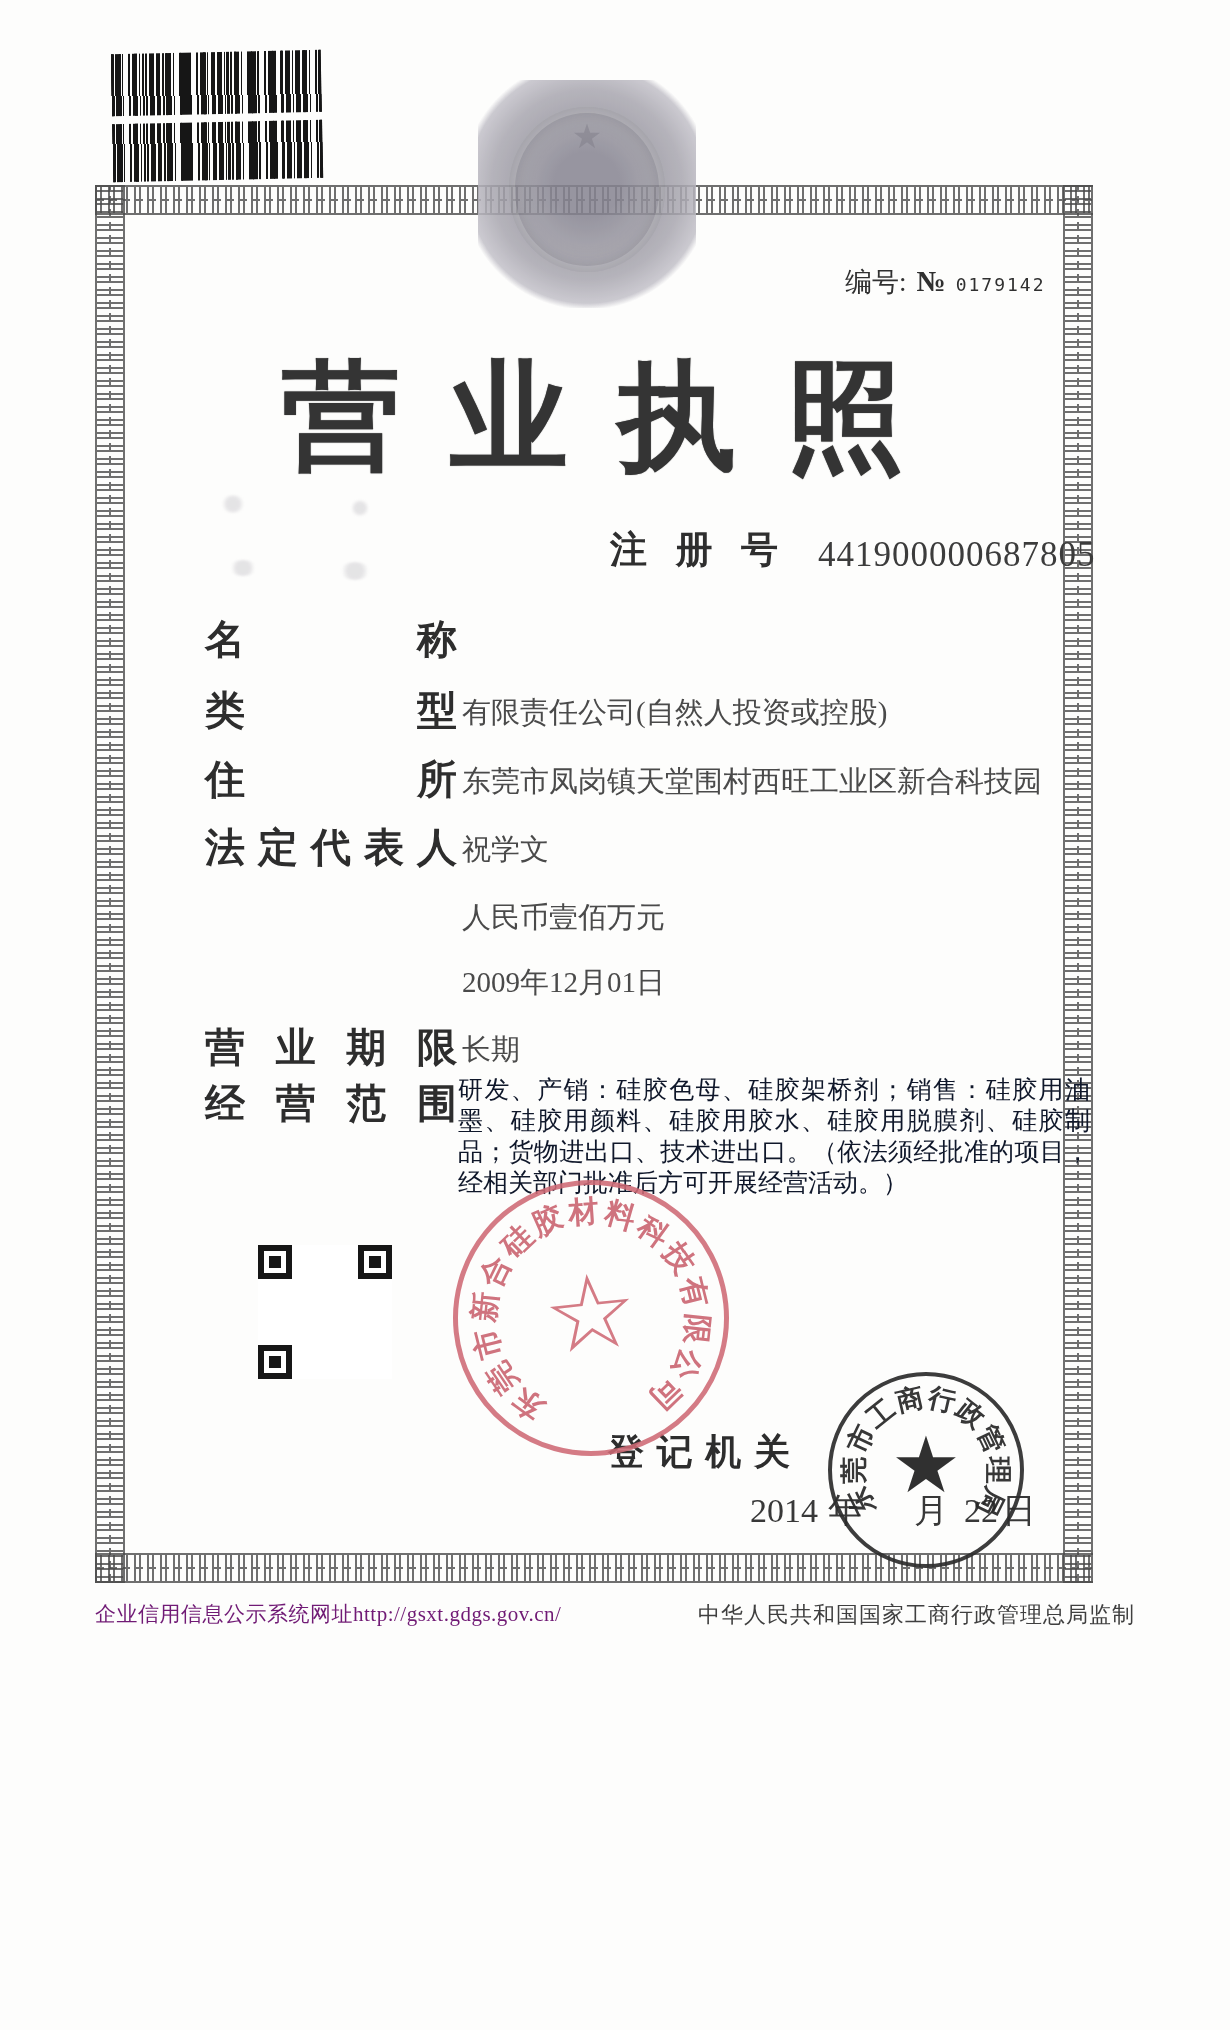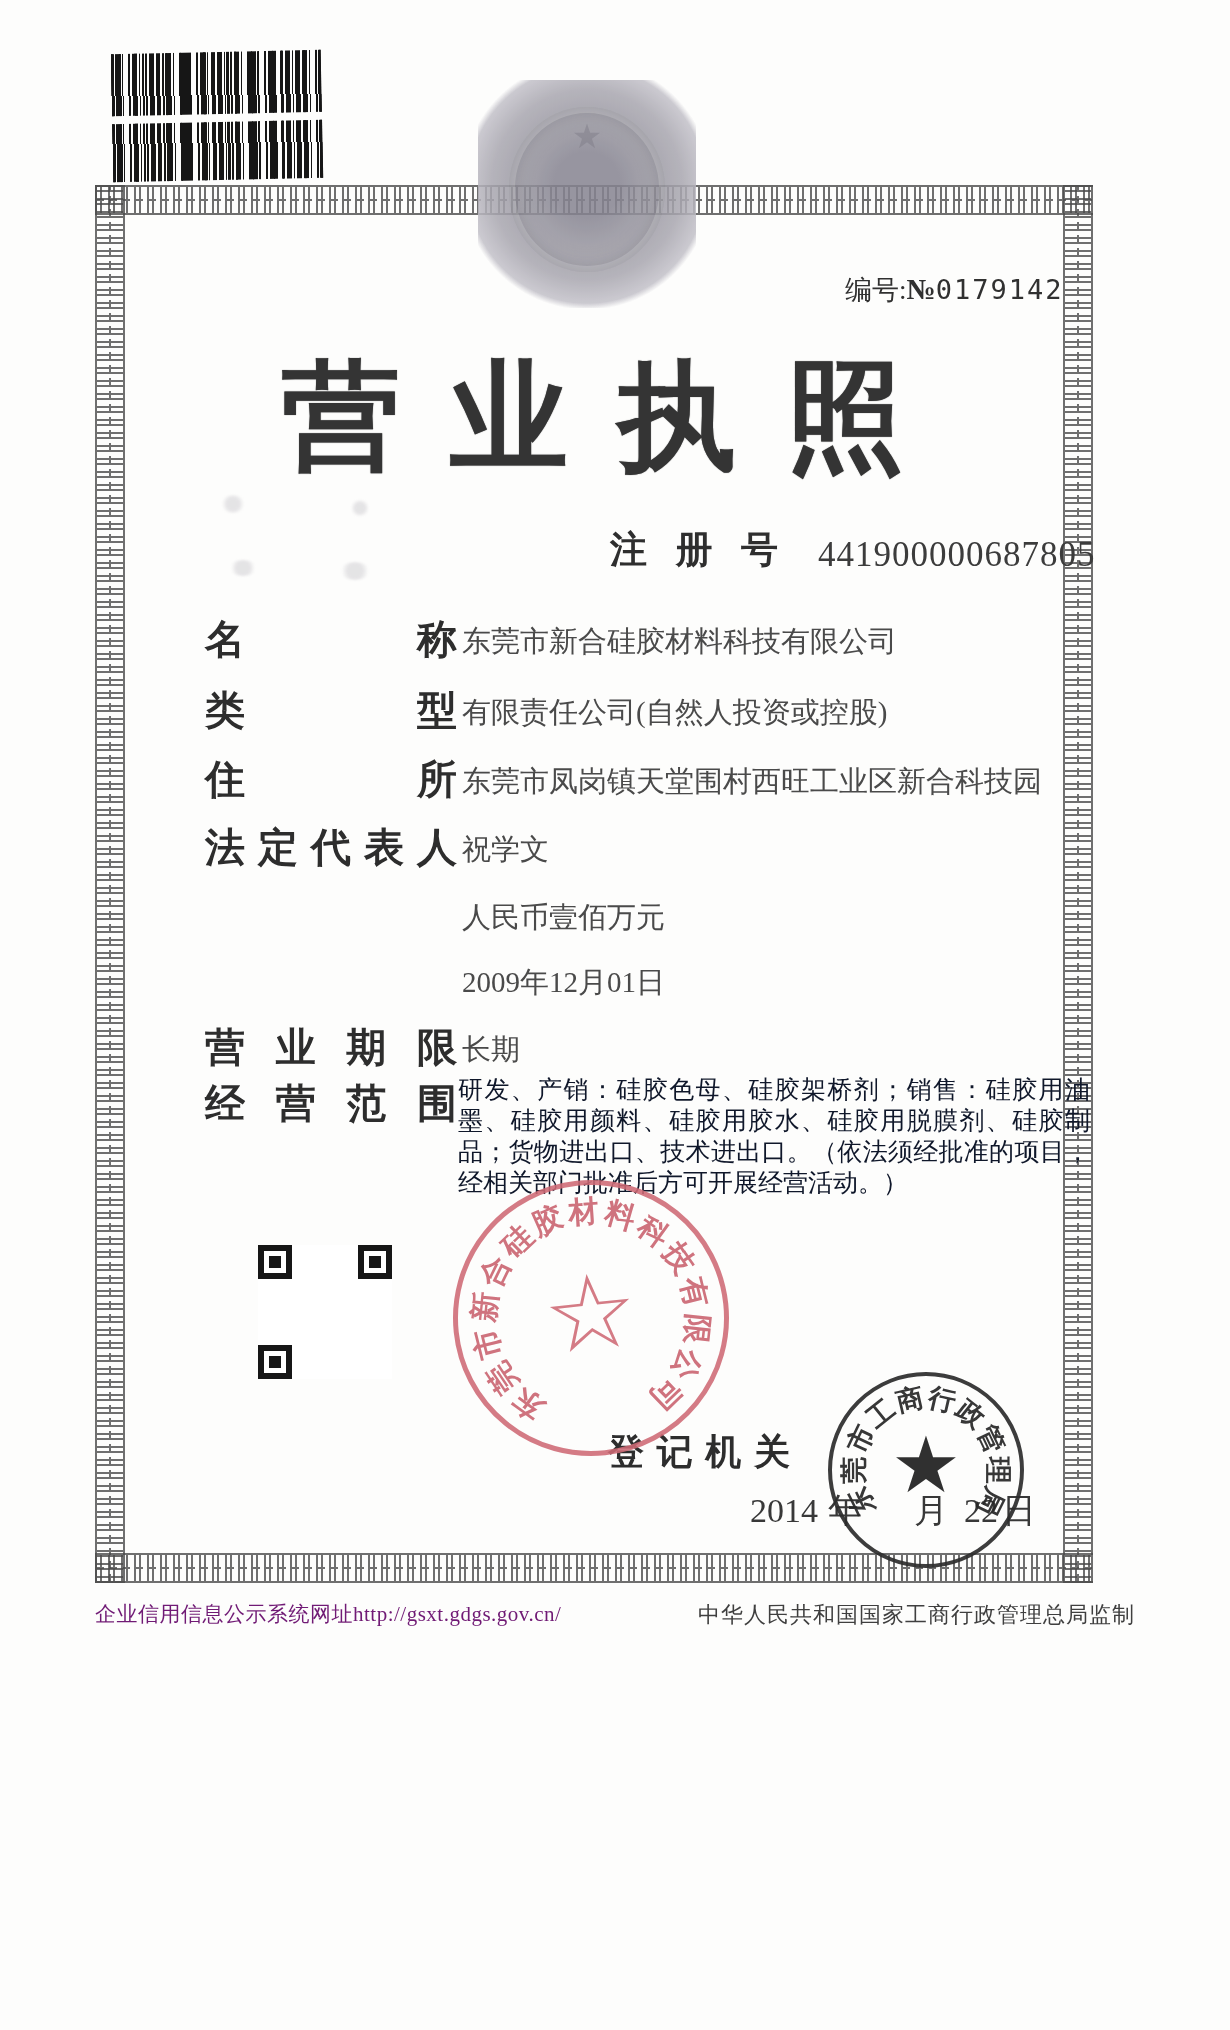--- a/index.html
+++ b/index.html
@@ -43,23 +43,23 @@
   .emblem{position:absolute;left:478px;top:80px;width:218px;height:228px;z-index:2;opacity:.85;
     background:
       radial-gradient(circle at 50% 46%, #868491 0 20%, #97959f 38%, #a9a7b0 58%, #c3c1c9 72%, rgba(255,255,255,0) 76%);
     filter:blur(.4px);}
   .emblem .ring{position:absolute;left:14%;top:12%;width:72%;height:72%;border-radius:50%;
     box-shadow:inset 0 0 0 6px rgba(255,255,255,.18), inset 0 0 22px rgba(40,40,50,.45);}
   .emblem .star{position:absolute;left:50%;top:16%;transform:translateX(-50%);
     color:#6d6b78;font-size:34px;opacity:.55;font-family:"DejaVu Sans",sans-serif;}
 
   
-  .serial{position:absolute;left:845px;top:246px;display:flex;align-items:baseline;font-size:27px;color:#303030;z-index:3;}
+  .serial{position:absolute;left:845px;top:246px;display:flex;align-items:baseline;gap:10px;font-size:27px;color:#303030;z-index:3;}
   .serial .no-sign{font-weight:bold;font-size:29px;}
-  .serial .digits{font-family:"DejaVu Sans Mono",monospace;font-size:27px;letter-spacing:2px;margin-top:28px;}
+  .serial .digits{font-family:"DejaVu Sans Mono",monospace;font-size:18px;letter-spacing:2px;margin-top:28px;}
 
   
   .title{position:absolute;left:282px;top:338px;width:640px;font-family:"DejaVu Sans","Liberation Sans",sans-serif;
     font-weight:bold;font-size:118px;letter-spacing:50px;white-space:nowrap;color:#343434;
     text-shadow:0 0 1px #555;text-align:center;}
 
   
   .regno{position:absolute;left:610px;top:525px;display:flex;align-items:flex-end;gap:40px;z-index:3;}
   .regno .lbl{width:168px;text-align:justify;text-align-last:justify;font-size:37px;font-weight:bold;color:#2e2e2e;}
   .regno .num{font-size:35px;color:#3c3c3c;letter-spacing:1px;}
@@ -143,21 +143,20 @@
     <span class="lbl">注册号</span>
     <span class="num">441900000687805</span>
   </div>
 
   <div class="smudge sm1"></div>
   <div class="smudge sm2"></div>
   <div class="smudge sm3"></div>
   <div class="smudge sm4"></div>
 
   <div class="field-label" style="top:612px">名称</div>
-  <div class="field-value" style="top:622px">东莞市新合硅胶材料科技有限公司</div>
 
   <div class="field-label" style="top:683px">类型</div>
   <div class="field-value" style="top:693px">有限责任公司(自然人投资或控股)</div>
 
   <div class="field-label" style="top:752px">住所</div>
   <div class="field-value" style="top:762px">东莞市凤岗镇天堂围村西旺工业区新合科技园</div>
 
   <div class="field-label" style="top:820px">法定代表人</div>
   <div class="field-value" style="top:830px">祝学文</div>
 

